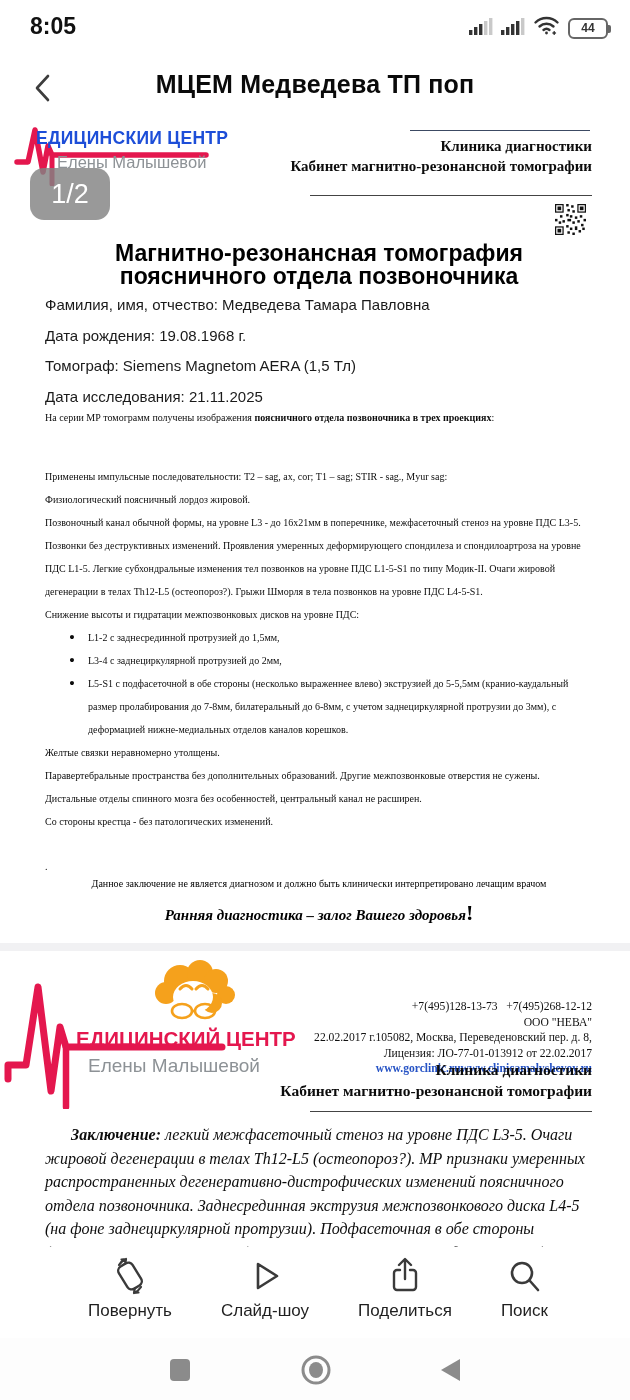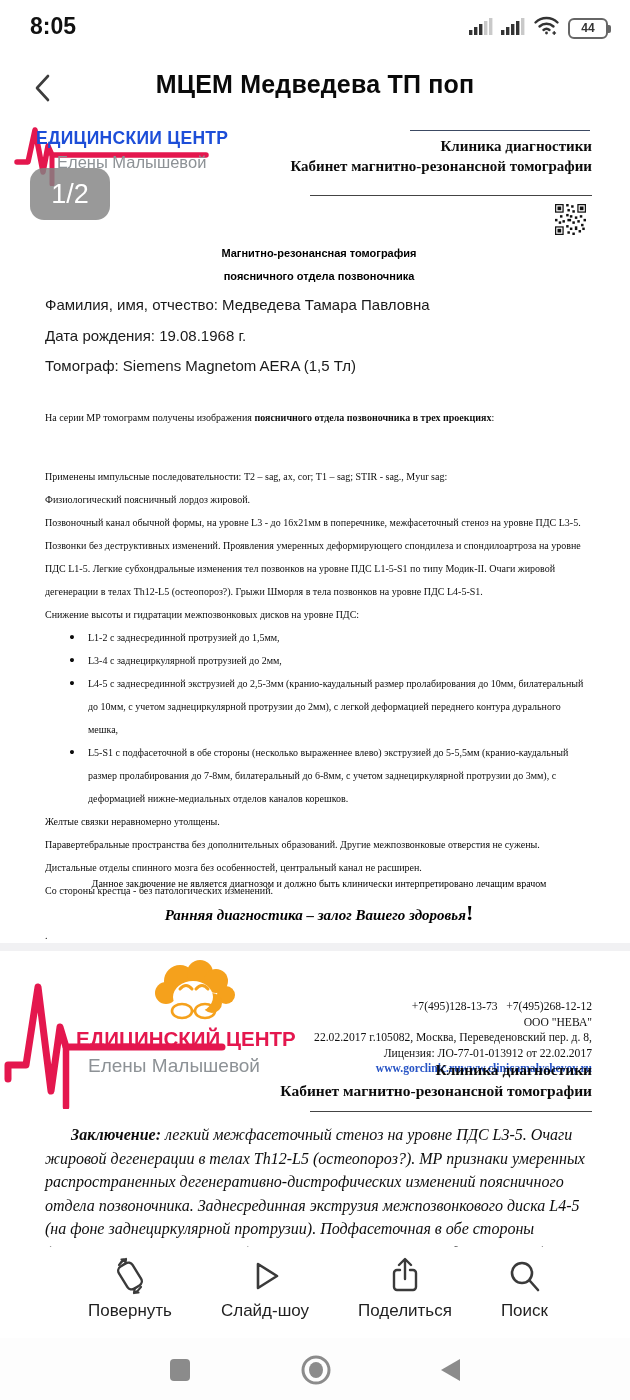--- a/index.html
+++ b/index.html
@@ -38,21 +38,21 @@
                   font-family:"Liberation Serif", serif; font-weight:700; font-size:15px;
                   line-height:20px; color:#0c0c0c; }
   .hr-short { position:absolute; right:40px; top:12px; width:180px; border-top:1.5px solid #3c4a63; }
   .hr-long  { position:absolute; right:38px; top:77px; width:282px; border-top:1.5px solid #444; }
   .page-badge { position:absolute; left:30px; top:50px; width:80px; height:52px;
                 background:rgba(130,130,130,.82); border-radius:14px; color:#fff;
                 font-size:27px; display:flex; align-items:center; justify-content:center; z-index:5; }
   .qr { position:absolute; right:44px; top:86px; width:31px; height:31px; }
 
   
-  .doc-title { top:124px; text-align:center; font-weight:700; font-size:11px; line-height:23px; color:#000; }
+  .doc-title { top:124px; text-align:center; font-weight:700; font-size:23px; line-height:23px; color:#000; }
   .patient { top:178px; font-size:15px; color:#1a1a1a; }
   .patient div { margin-bottom:13.5px; }
   .body-text { top:288px; font-family:"Liberation Serif", serif; font-size:10px;
                line-height:23px; color:#0d0d0d; }
   .gap36 { height:36px; }
   ul.findings { list-style:none; }
   ul.findings li { position:relative; padding-left:43px; }
   ul.findings li::before { content:"•"; position:absolute; left:24px; font-size:17px; }
   .dot-line { margin-top:22px; }
   .disclaimer { top:760px; text-align:center; font-family:"Liberation Serif", serif;
@@ -198,34 +198,34 @@
 
     <div class="doc-col doc-title">
       <div>Магнитно-резонансная томография</div>
       <div>поясничного отдела позвоночника</div>
     </div>
 
     <div class="doc-col patient">
       <div>Фамилия, имя, отчество: Медведева Тамара Павловна</div>
       <div>Дата рождения: 19.08.1968 г.</div>
       <div>Томограф: Siemens Magnetom AERA (1,5 Тл)</div>
+      <div>Дата исследования: 21.11.2025</div>
     </div>
 
     <div class="doc-col body-text">
       <p><span>На серии МР томограмм получены изображения </span><b>поясничного отдела позвоночника в трех проекциях</b><span>:</span></p>
       <div class="gap36"></div>
       <p>Применены импульсные последовательности: Т2 – sag, ax, cor; Т1 – sag; STIR - sag., Myur sag:</p>
       <p>Физиологический поясничный лордоз жировой.</p>
       <p>Позвоночный канал обычной формы, на уровне L3 - до 16х21мм в поперечнике, межфасеточный стеноз на уровне ПДС L3-5.</p>
       <p>Позвонки без деструктивных изменений. Проявления умеренных деформирующего спондилеза и спондилоартроза на уровне ПДС L1-5. Легкие субхондральные изменения тел позвонков на уровне ПДС L1-5-S1 по типу Модик-II. Очаги жировой дегенерации в телах Th12-L5 (остеопороз?). Грыжи Шморля в тела позвонков на уровне ПДС L4-5-S1.</p>
       <p>Снижение высоты и гидратации межпозвонковых дисков на уровне ПДС:</p>
       <ul class="findings">
         <li>L1-2 с заднесрединной протрузией до 1,5мм,</li>
         <li>L3-4 с заднециркулярной протрузией до 2мм,</li>
-        <li>L4-5 с заднесрединной экструзией до 2,5-3мм (кранио-каудальный размер пролабирования до 10мм, билатеральный до 10мм, с учетом заднециркулярной протрузии до 2мм), с легкой деформацией переднего контура дурального мешка,</li>
         <li>L5-S1 с подфасеточной в обе стороны (несколько выраженнее влево) экструзией до 5-5,5мм (кранио-каудальный размер пролабирования до 7-8мм, билатеральный до 6-8мм, с учетом заднециркулярной протрузии до 3мм), с деформацией нижне-медиальных отделов каналов корешков.</li>
       </ul>
       <p>Желтые связки неравномерно утолщены.</p>
       <p>Паравертебральные пространства без дополнительных образований. Другие межпозвонковые отверстия не сужены.</p>
       <p>Дистальные отделы спинного мозга без особенностей, центральный канал не расширен.</p>
       <p>Со стороны крестца - без патологических изменений.</p>
       <p class="dot-line">.</p>
     </div>
 
     <div class="doc-col disclaimer">Данное заключение не является диагнозом и должно быть клинически интерпретировано лечащим врачом</div>

